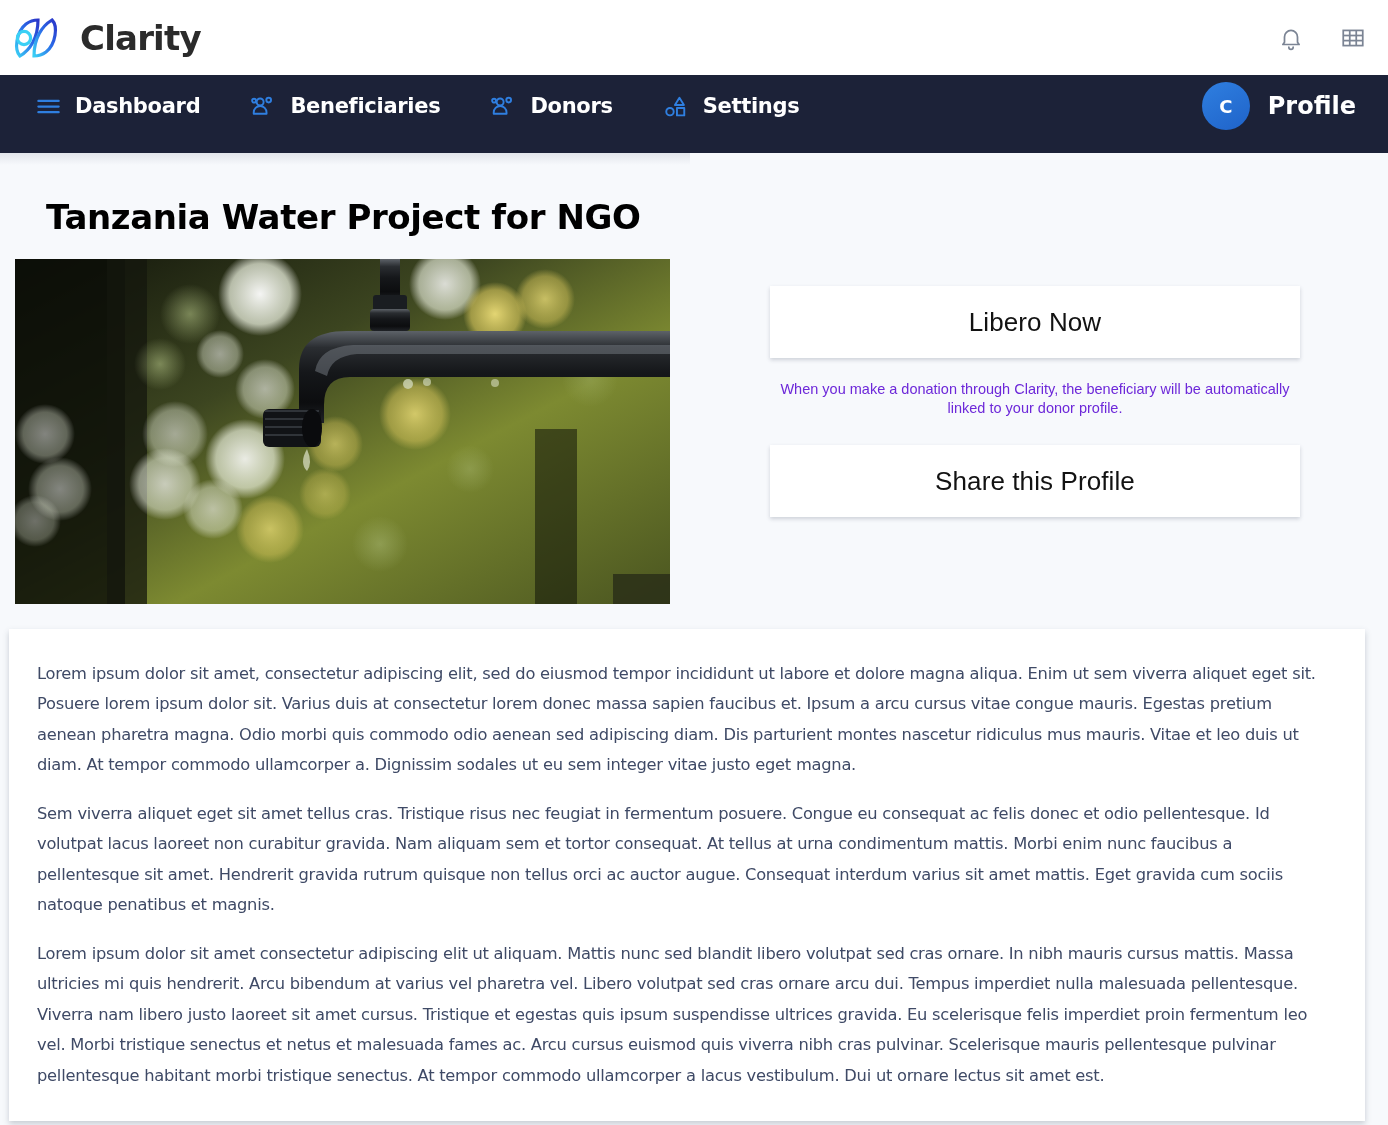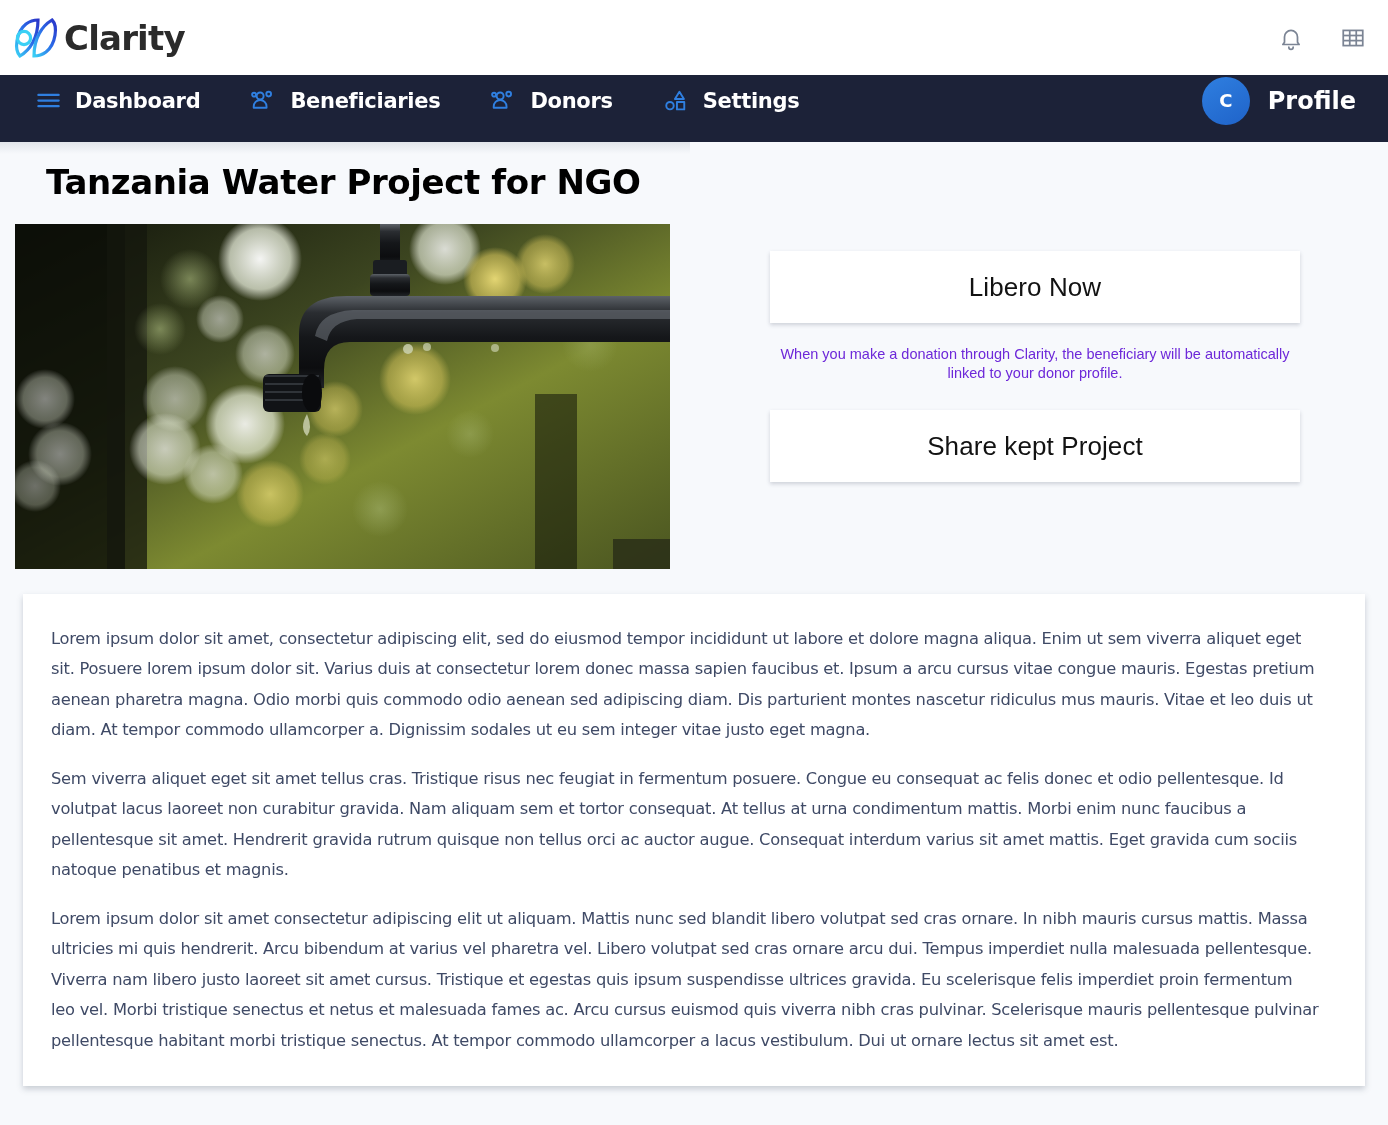--- a/index.html
+++ b/index.html
@@ -17,41 +17,41 @@
     height: 75px;
     background: #ffffff;
     display: flex;
     align-items: center;
     padding: 0 22px 0 8px;
     position: relative;
   }
   .logo-wrap {
     display: flex;
     align-items: center;
-    gap: 0;
+    gap: 16px;
   }
   .logo-mark { width: 56px; height: 56px; display: block; }
   .logo-text {
     font-size: 34px;
     font-weight: bold;
     color: #2b2b2b;
     letter-spacing: -0.8px;
     font-family: "DejaVu Sans", sans-serif;
   }
   .brand-right {
     margin-left: auto;
     display: flex;
     align-items: center;
     gap: 36px;
   }
   .brand-icon { width: 26px; height: 26px; display: block; cursor: pointer; }
 
   
   .navbar {
-    height: 67px;
+    height: 78px;
     background: #1c2238;
     display: flex;
     align-items: center;
     padding: 0 22px 16px 10px;
   }
   .nav-items { display: flex; align-items: center; }
   .nav-item {
     display: flex;
     align-items: center;
     gap: 13px;
@@ -105,21 +105,21 @@
     position: absolute; left: 0; top: 0; width: 690px; height: 12px;
     background: linear-gradient(to bottom, rgba(120,130,150,0.17), rgba(120,130,150,0));
     pointer-events: none;
   }
 
   .page-title {
     font-size: 34px;
     font-weight: bold;
     color: #000000;
     font-family: "DejaVu Sans", sans-serif;
-    padding: 20px 0 0 46px;
+    padding: 44px 0 0 46px;
     letter-spacing: -0.4px;
   }
 
   .top-row {
     display: flex;
     padding: 22px 0 0 15px;
     gap: 100px;
   }
 
   
@@ -160,21 +160,21 @@
     line-height: 1.28;
     font-family: "Liberation Sans", sans-serif;
     padding: 0 8px;
   }
   .blurb.first { margin-top: 22px; }
   .blurb.second { margin-top: 19px; }
   .share-wrap { margin-top: 28px; }
 
   
   .body-card {
-    margin: 25px 23px 0 23px;
+    margin: 25px 23px 0 9px;
     background: #ffffff;
     box-shadow: 0 3px 6px rgba(60,70,90,0.25);
     padding: 30px 44px 36px 28px;
     height: 492px;
     overflow: hidden;
   }
   .body-card p {
     font-size: 16.3px;
     line-height: 1.87;
     color: #3f4a66;
@@ -362,21 +362,21 @@
         <circle cx="393" cy="125" r="5" fill="#cfd6b6" opacity="0.8"></circle>
         <circle cx="412" cy="123" r="4" fill="#cfd6b6" opacity="0.7"></circle>
         <circle cx="480" cy="124" r="4" fill="#cfd6b6" opacity="0.65"></circle>
       </svg>
     </div>
 
     <div class="actions">
       <button class="action-btn">Libero Now</button>
       <div class="blurb first">When you make a donation through Clarity, the beneficiary will be automatically linked to your donor profile.</div>
       <div class="share-wrap">
-        <button class="action-btn">Share kept Project</button>
+        <button class="action-btn">Share this Profile</button>
       </div>
     </div>
 
   </div>
 
   <div class="body-card">
     <p>Lorem ipsum dolor sit amet, consectetur adipiscing elit, sed do eiusmod tempor incididunt ut labore et dolore magna aliqua. Enim ut sem viverra aliquet eget sit. Posuere lorem ipsum dolor sit. Varius duis at consectetur lorem donec massa sapien faucibus et. Ipsum a arcu cursus vitae congue mauris. Egestas pretium aenean pharetra magna. Odio morbi quis commodo odio aenean sed adipiscing diam. Dis parturient montes nascetur ridiculus mus mauris. Vitae et leo duis ut diam. At tempor commodo ullamcorper a. Dignissim sodales ut eu sem integer vitae justo eget magna.</p>
     <p>Sem viverra aliquet eget sit amet tellus cras. Tristique risus nec feugiat in fermentum posuere. Congue eu consequat ac felis donec et odio pellentesque. Id volutpat lacus laoreet non curabitur gravida. Nam aliquam sem et tortor consequat. At tellus at urna condimentum mattis. Morbi enim nunc faucibus a pellentesque sit amet. Hendrerit gravida rutrum quisque non tellus orci ac auctor augue. Consequat interdum varius sit amet mattis. Eget gravida cum sociis natoque penatibus et magnis.</p>
     <p>Lorem ipsum dolor sit amet consectetur adipiscing elit ut aliquam. Mattis nunc sed blandit libero volutpat sed cras ornare. In nibh mauris cursus mattis. Massa ultricies mi quis hendrerit. Arcu bibendum at varius vel pharetra vel. Libero volutpat sed cras ornare arcu dui. Tempus imperdiet nulla malesuada pellentesque. Viverra nam libero justo laoreet sit amet cursus. Tristique et egestas quis ipsum suspendisse ultrices gravida. Eu scelerisque felis imperdiet proin fermentum leo vel. Morbi tristique senectus et netus et malesuada fames ac. Arcu cursus euismod quis viverra nibh cras pulvinar. Scelerisque mauris pellentesque pulvinar pellentesque habitant morbi tristique senectus. At tempor commodo ullamcorper a lacus vestibulum. Dui ut ornare lectus sit amet est.</p>
   </div>

